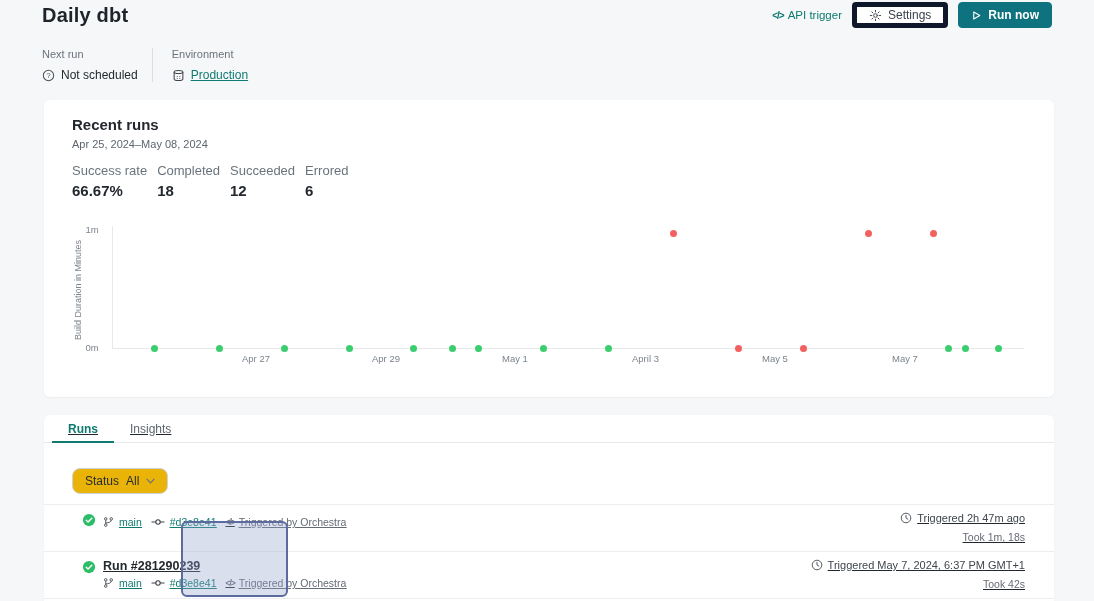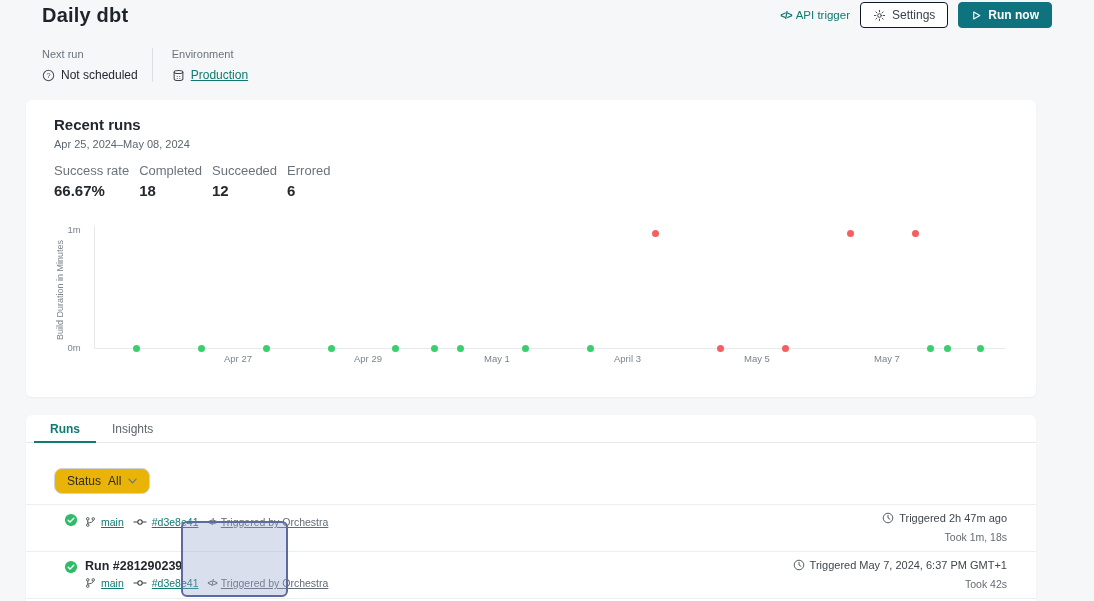--- a/index.html
+++ b/index.html
@@ -15,34 +15,34 @@
   .hdr { position:absolute; left:42px; right:42px; top:2px; height:26px;
          display:flex; justify-content:space-between; align-items:center; }
   .page-title { font-size:20px; font-weight:700; color:#1f242b; letter-spacing:.2px; }
   .hdr-actions { display:flex; align-items:center; gap:10px; }
   .teal-link { color:#0e7a70; font-size:11.5px; text-decoration:none;
                display:inline-flex; align-items:center; gap:4px; }
   .code-glyph { font-size:10px; font-weight:700; letter-spacing:-1px; }
   .btn { height:26px; border-radius:4px; font-size:12px; display:inline-flex;
          align-items:center; gap:6px; padding:0 12px; cursor:pointer;
          font-family:inherit; }
-  .btn-ghost { background:#fff; border:1px solid #0f172a; color:#3a424d; }
+  .btn-ghost { background:#fff; border:5px solid #0f172a; color:#3a424d; }
   .btn-primary { background:#0e737e; border:1px solid #0e737e; color:#fff; font-weight:600; }
 
   
   .info-row { position:absolute; left:42px; top:48px; display:flex; align-items:stretch; }
   .info-label { font-size:11px; color:#6a737c; }
   .info-value { margin-top:8px; font-size:12px; color:#23282e;
                 display:flex; align-items:center; gap:6px; }
   .info-value a { color:#0e7a70; text-decoration:underline; font-size:12px; }
   .vdiv { width:1px; background:#dcdfe2; margin:0 19px 0 14px; }
 
   
-  .card { position:absolute; left:26px; width:1010px; background:#fff;
-          border-radius:6px; box-shadow:0 1px 2px rgba(20,30,40,.05); }
+  .card { position:absolute; left:44px; width:1010px; background:#fff;
+          border-radius:6px; box-shadow:0 1px 2px rgba(20,30,40,.05);text-decoration:underline; }
   .recent-card { top:100px; height:297px; }
   .runs-card { top:415px; height:210px; }
 
   .rc-title { position:absolute; left:28px; top:16px; font-size:15px; font-weight:700; color:#23282e; }
   .rc-date  { position:absolute; left:28px; top:38px; font-size:11px; color:#5d656e;text-align:right; }
   .stats { position:absolute; left:28px; top:63px; display:flex; }
   .stat { min-width:69px; padding-right:10px; }
   .stat:first-child { min-width:78px; }
   .stat-label { font-size:13px; color:#6a737c; }
   .stat-value { margin-top:4px; font-size:15px; font-weight:700; color:#23282e; }

